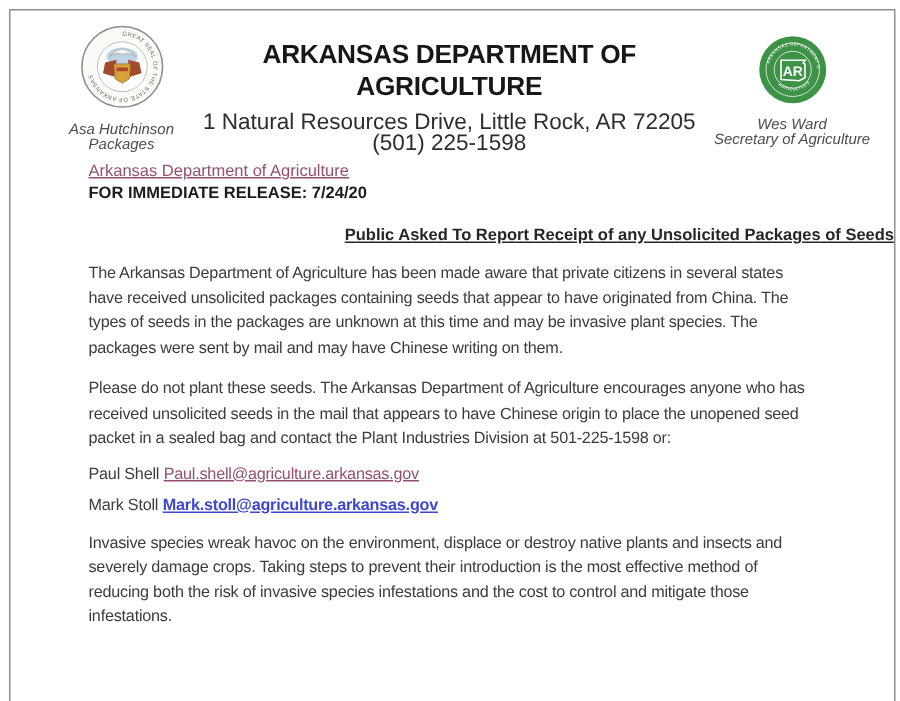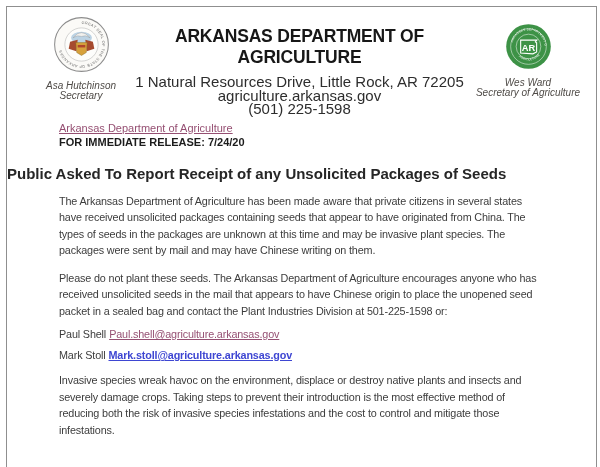--- a/index.html
+++ b/index.html
@@ -17,22 +17,22 @@
   .hdr-title { font-size:17.5px; font-weight:bold; color:#171717; letter-spacing:-0.2px; }
   .hdr-addr  { margin-top:7px; font-size:15px; line-height:13.5px; color:#2d2d2d; }
 
   
   .release { margin:5px 0 0 52px; font-size:11px; line-height:14.5px; }
   .release .src a, a.lnk-rose { color:#954F72; text-decoration:underline; }
   .release .b { font-weight:bold; color:#1c1c1c; }
   a.lnk-blue { color:#3E46D2; text-decoration:underline; font-weight:600; }
 
   
-  .headline { margin-top:15px; text-align:left; font-size:15px; font-weight:bold;
-              color:#262626; }
+  .headline { margin-top:15px; text-align:right; font-size:11px; font-weight:bold;
+              color:#262626;text-decoration:underline; }
   .para { margin:11px 53px 0 52px; font-size:10.8px; letter-spacing:-0.15px;
           line-height:16.5px; color:#3c3c3c; }
   .contact-line { margin:9px 53px 0 52px; font-size:10.8px; letter-spacing:-0.15px;
                   color:#3c3c3c; }
   .contact-line a { margin-left:3px; }
   .release .src a { font-size:11px; }
   .email-lnk { margin-left:3px; font-weight:normal; }
 </style>
 </head>
 <body>
@@ -53,29 +53,28 @@
         </text>
         <ellipse cx="30" cy="23" rx="11" ry="6.5" fill="#bcd3e4"></ellipse>
         <path d="M21,23 Q30,12 39,23 Q34.5,19.5 30,21.5 Q25.5,19.5 21,23 Z" fill="#f2f1ee" stroke="#8f8f8f" stroke-width="0.4"></path>
         <polygon points="18,27 26,25 24.5,37 16.5,34.5" fill="#a64a2e"></polygon>
         <polygon points="42,27 34,25 35.5,37 43.5,34.5" fill="#a64a2e"></polygon>
         <polygon points="24,28 36,28 35,38.5 30,41.5 25,38.5" fill="#d7a13b" stroke="#8a6a22" stroke-width="0.5"></polygon>
         <rect x="26" y="30.5" width="8" height="2.6" fill="#b1452c"></rect>
       </svg>
       <div class="official">
         <div>Asa Hutchinson</div>
-        <div>Secretary</div>
+        <div>Packages</div>
       </div>
     </div>
 
     <div class="hdr-col-center">
       <div class="hdr-title">ARKANSAS DEPARTMENT OF AGRICULTURE</div>
       <div class="hdr-addr">
         <div>1 Natural Resources Drive, Little Rock, AR 72205</div>
-        <div>agriculture.arkansas.gov</div>
         <div>(501) 225-1598</div>
       </div>
     </div>
 
     <div class="hdr-col-right">
       <svg width="47" height="47" viewBox="0 0 48 48">
         <defs>
           <path id="logoTop" d="M 7.5,24 A 16.5,16.5 0 0 1 40.5,24"></path>
           <path id="logoBottom" d="M 9.5,27 A 15,15 0 0 0 38.5,27"></path>
         </defs>

